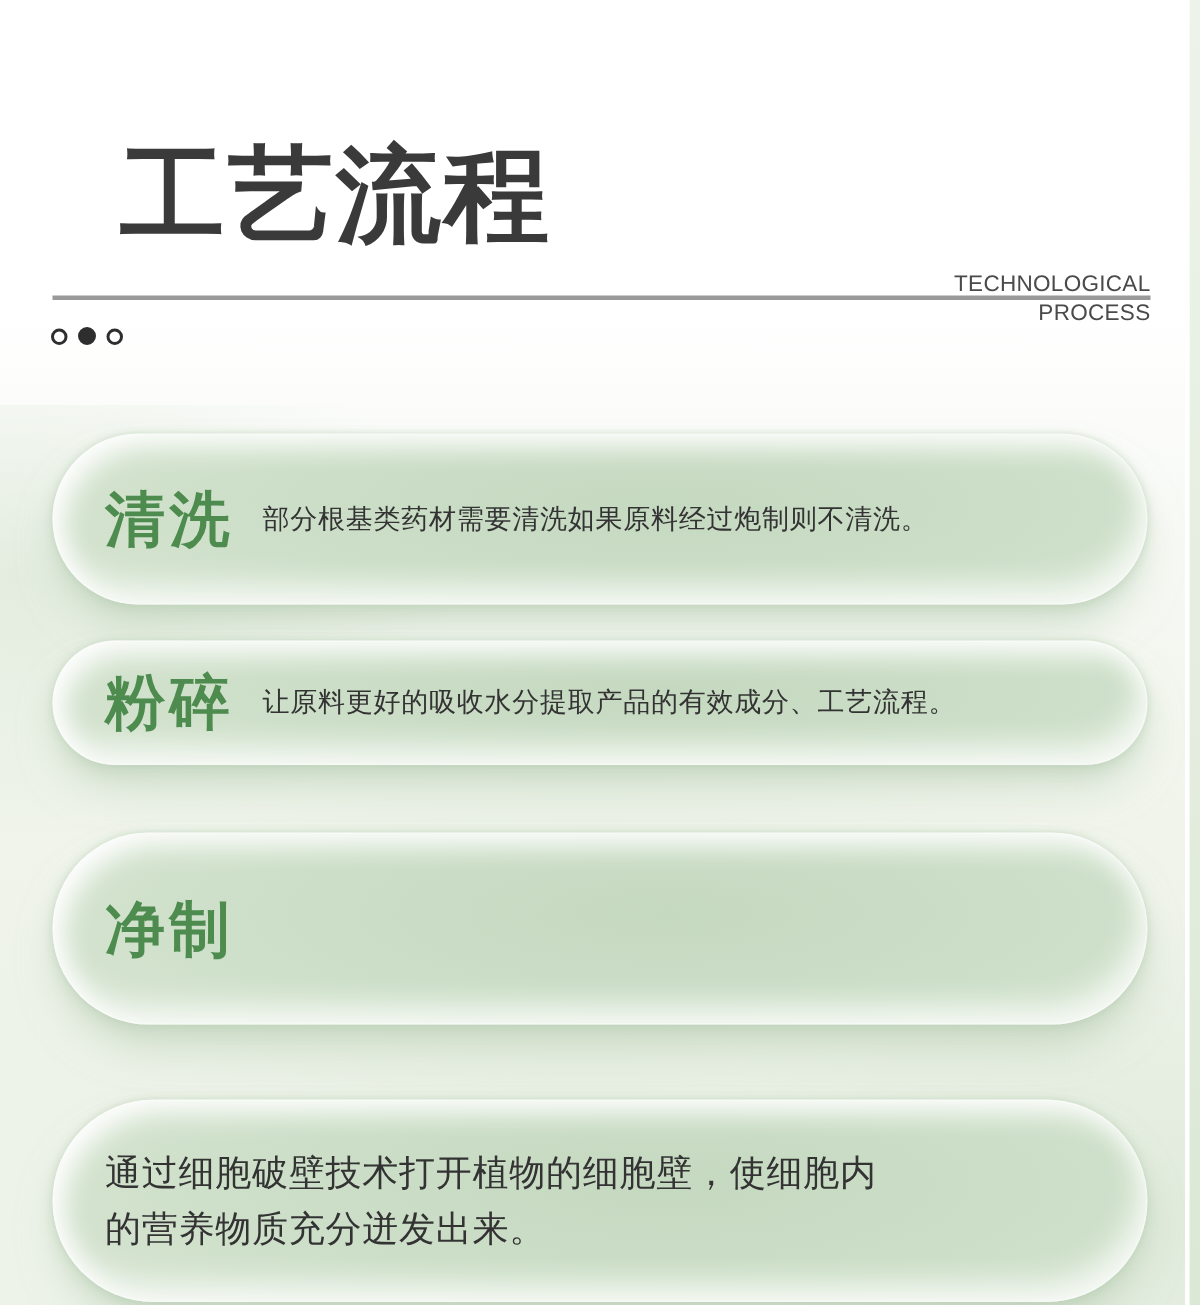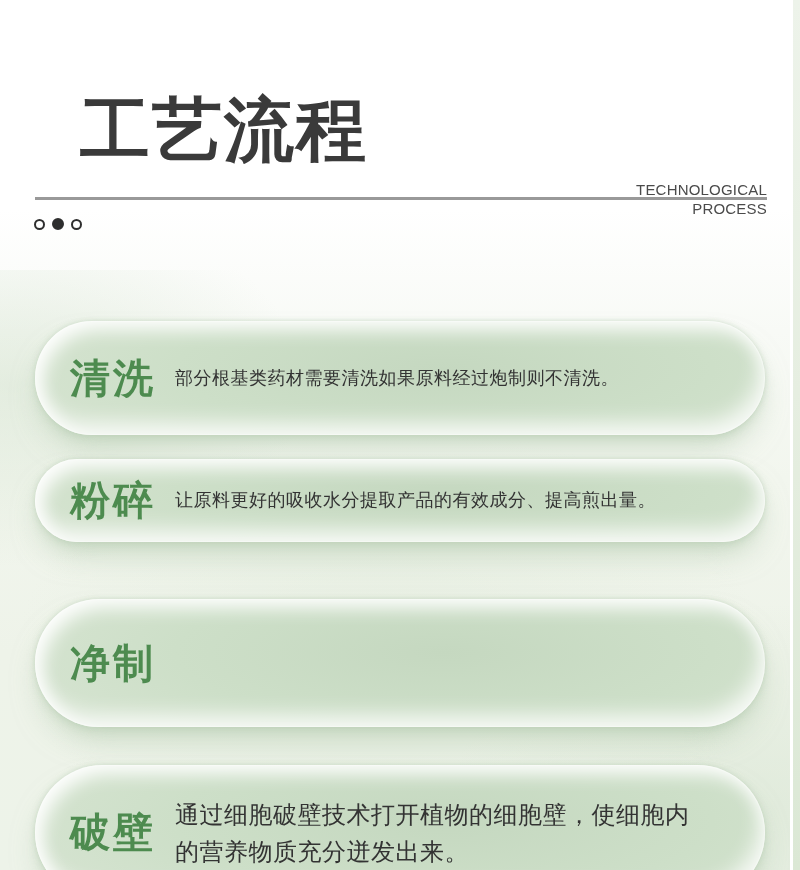--- a/index.html
+++ b/index.html
@@ -76,40 +76,39 @@
     background: radial-gradient(115% 170% at 56% 42%,
       #c5d8c0 0%, #cddfc8 32%, #d6e4d1 55%,
       #e5eee1 76%, #f3f8f1 92%, #fbfdfa 100%);
     box-shadow:
       inset 7px 9px 18px rgba(255,255,255,0.95),
       inset -5px -12px 20px rgba(255,255,255,0.8),
       inset 0 0 0 1px rgba(255,255,255,0.3),
       0 0 5px rgba(183,204,178,0.55),
       0 18px 30px -8px rgba(172,196,166,0.6),
       0 4px 10px rgba(186,207,181,0.3);
-    margin-top: 32px;
   }
   .card-inner {
     height: 100%; box-sizing: border-box;
     display: flex; align-items: center;
     padding: 0 26px 0 35px;
   }
   .step-title {
     flex: 0 0 105px; width: 105px;
     font-size: 40px; font-weight: 800;
     color: #4d8b4f; letter-spacing: 3px;
     white-space: nowrap;
   }
   .step-desc {
     font-size: 18px; line-height: 35px;
     color: #333333; letter-spacing: 0.5px;
   }
   .card-1 { top: 289px; height: 114px; }
   .card-2 { top: 427px; height: 83px; }
-  .card-3 { top: 567px; height: 128px; }
+  .card-3 { top: 555px; height: 128px; }
   .card-4 { top: 733px; height: 135px; }
   .card-3 .step-desc, .card-4 .step-desc { font-size: 24px; line-height: 37px; max-width: 525px; }
 </style>
 </head>
 <body>
 
 <div id="root">
 
   <div class="right-strip"></div>
 
@@ -133,31 +132,30 @@
     <div class="card card-1">
       <div class="card-inner">
         <div class="step-title">清洗</div>
         <div class="step-desc">部分根基类药材需要清洗如果原料经过炮制则不清洗。</div>
       </div>
     </div>
 
     <div class="card card-2">
       <div class="card-inner">
         <div class="step-title">粉碎</div>
-        <div class="step-desc">让原料更好的吸收水分提取产品的有效成分、提高煎出量。</div>
+        <div class="step-desc">让原料更好的吸收水分提取产品的有效成分、工艺流程。</div>
       </div>
     </div>
 
     <div class="card card-3">
       <div class="card-inner">
         <div class="step-title">净制</div>
       </div>
     </div>
 
     <div class="card card-4">
       <div class="card-inner">
-        <div class="step-title">破壁</div>
         <div class="step-desc">通过细胞破壁技术打开植物的细胞壁，使细胞内的营养物质充分迸发出来。</div>
       </div>
     </div>
 
   </div>
 </div>
 
 </body></html>

